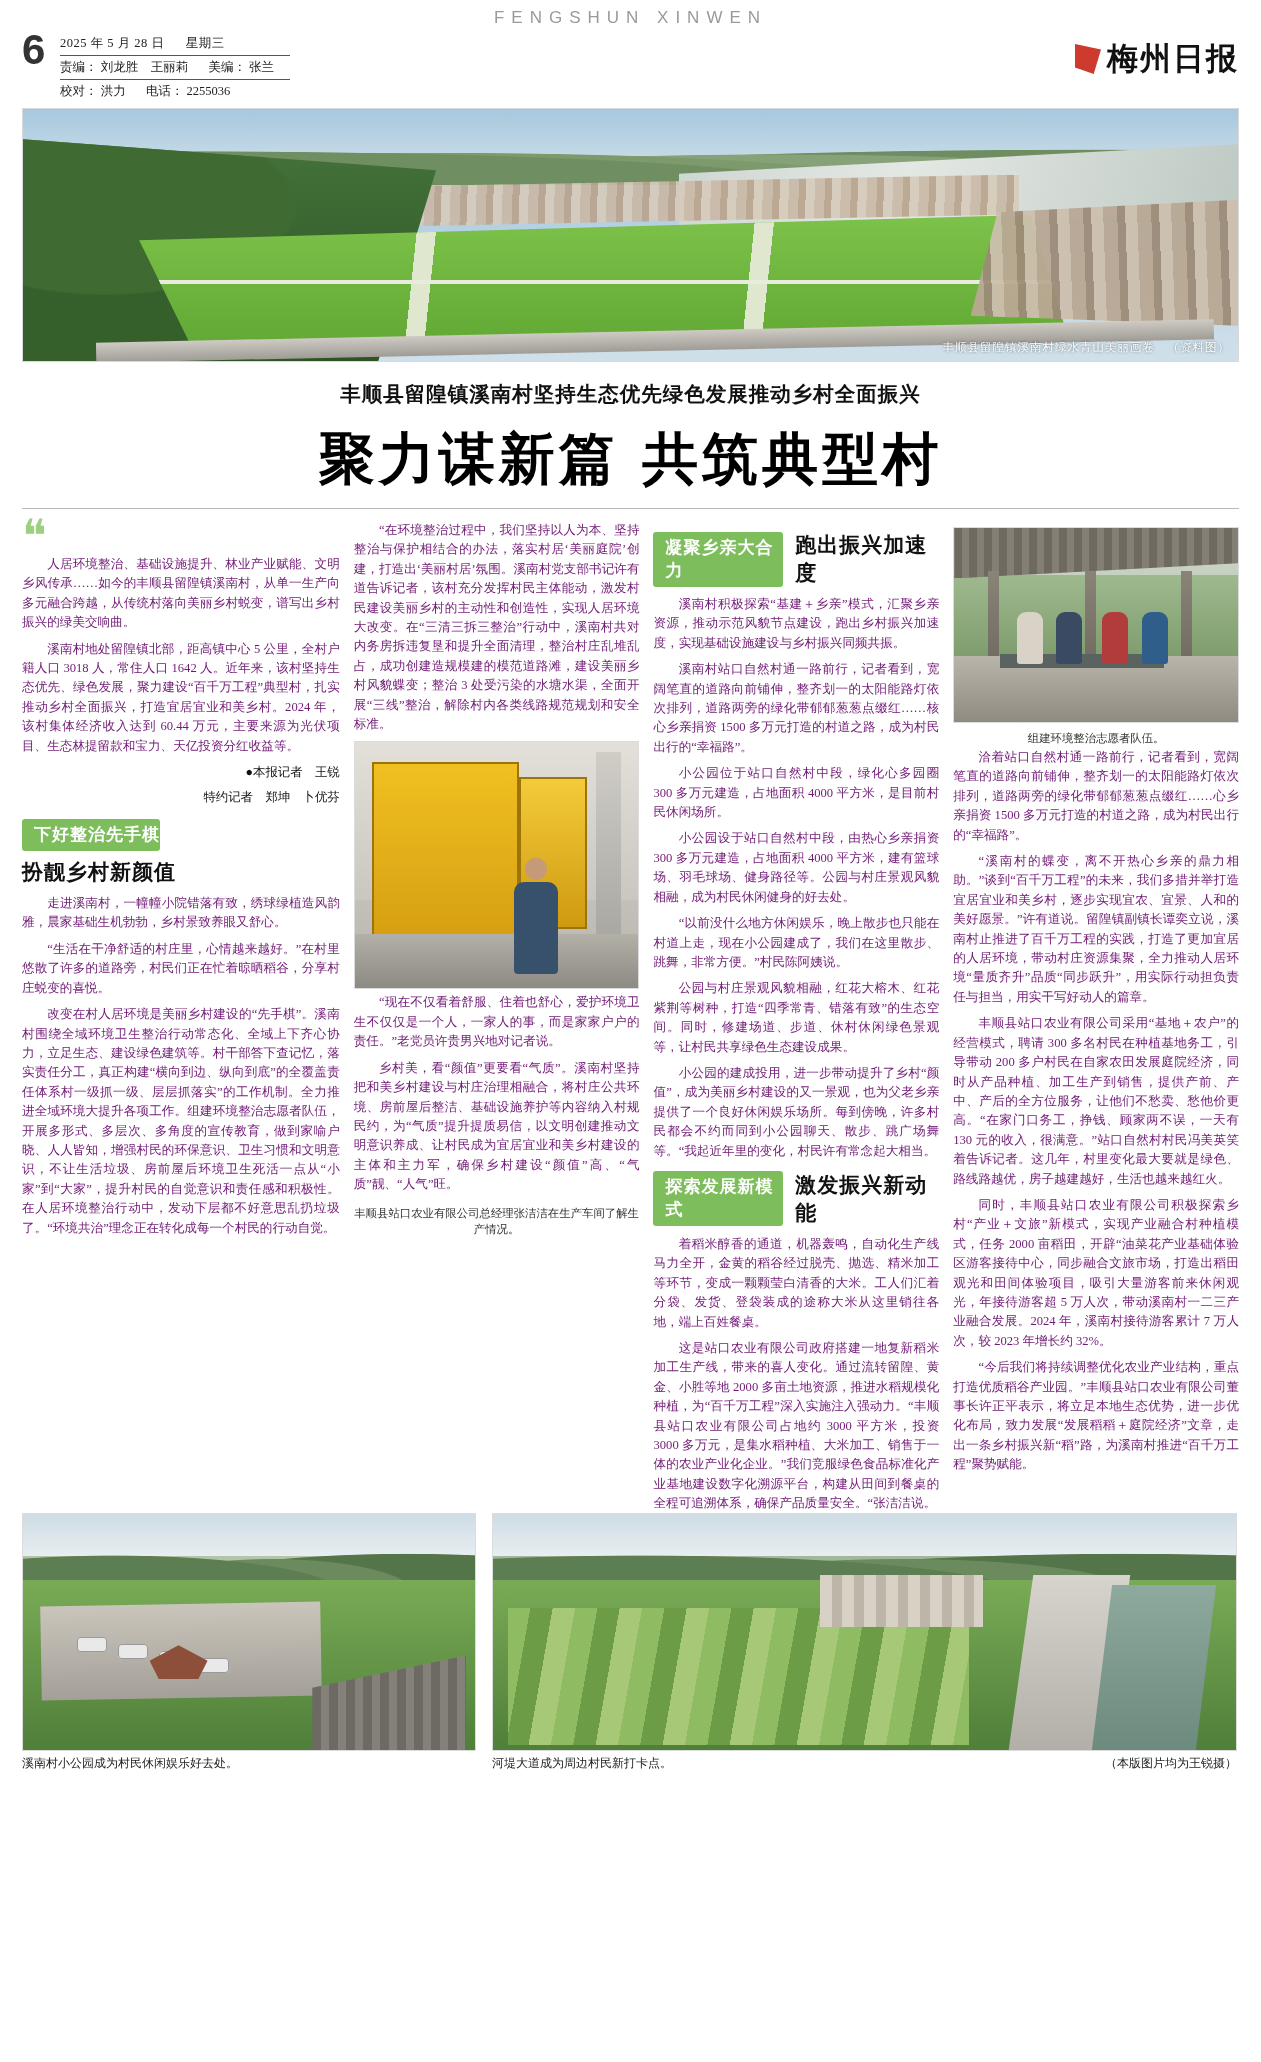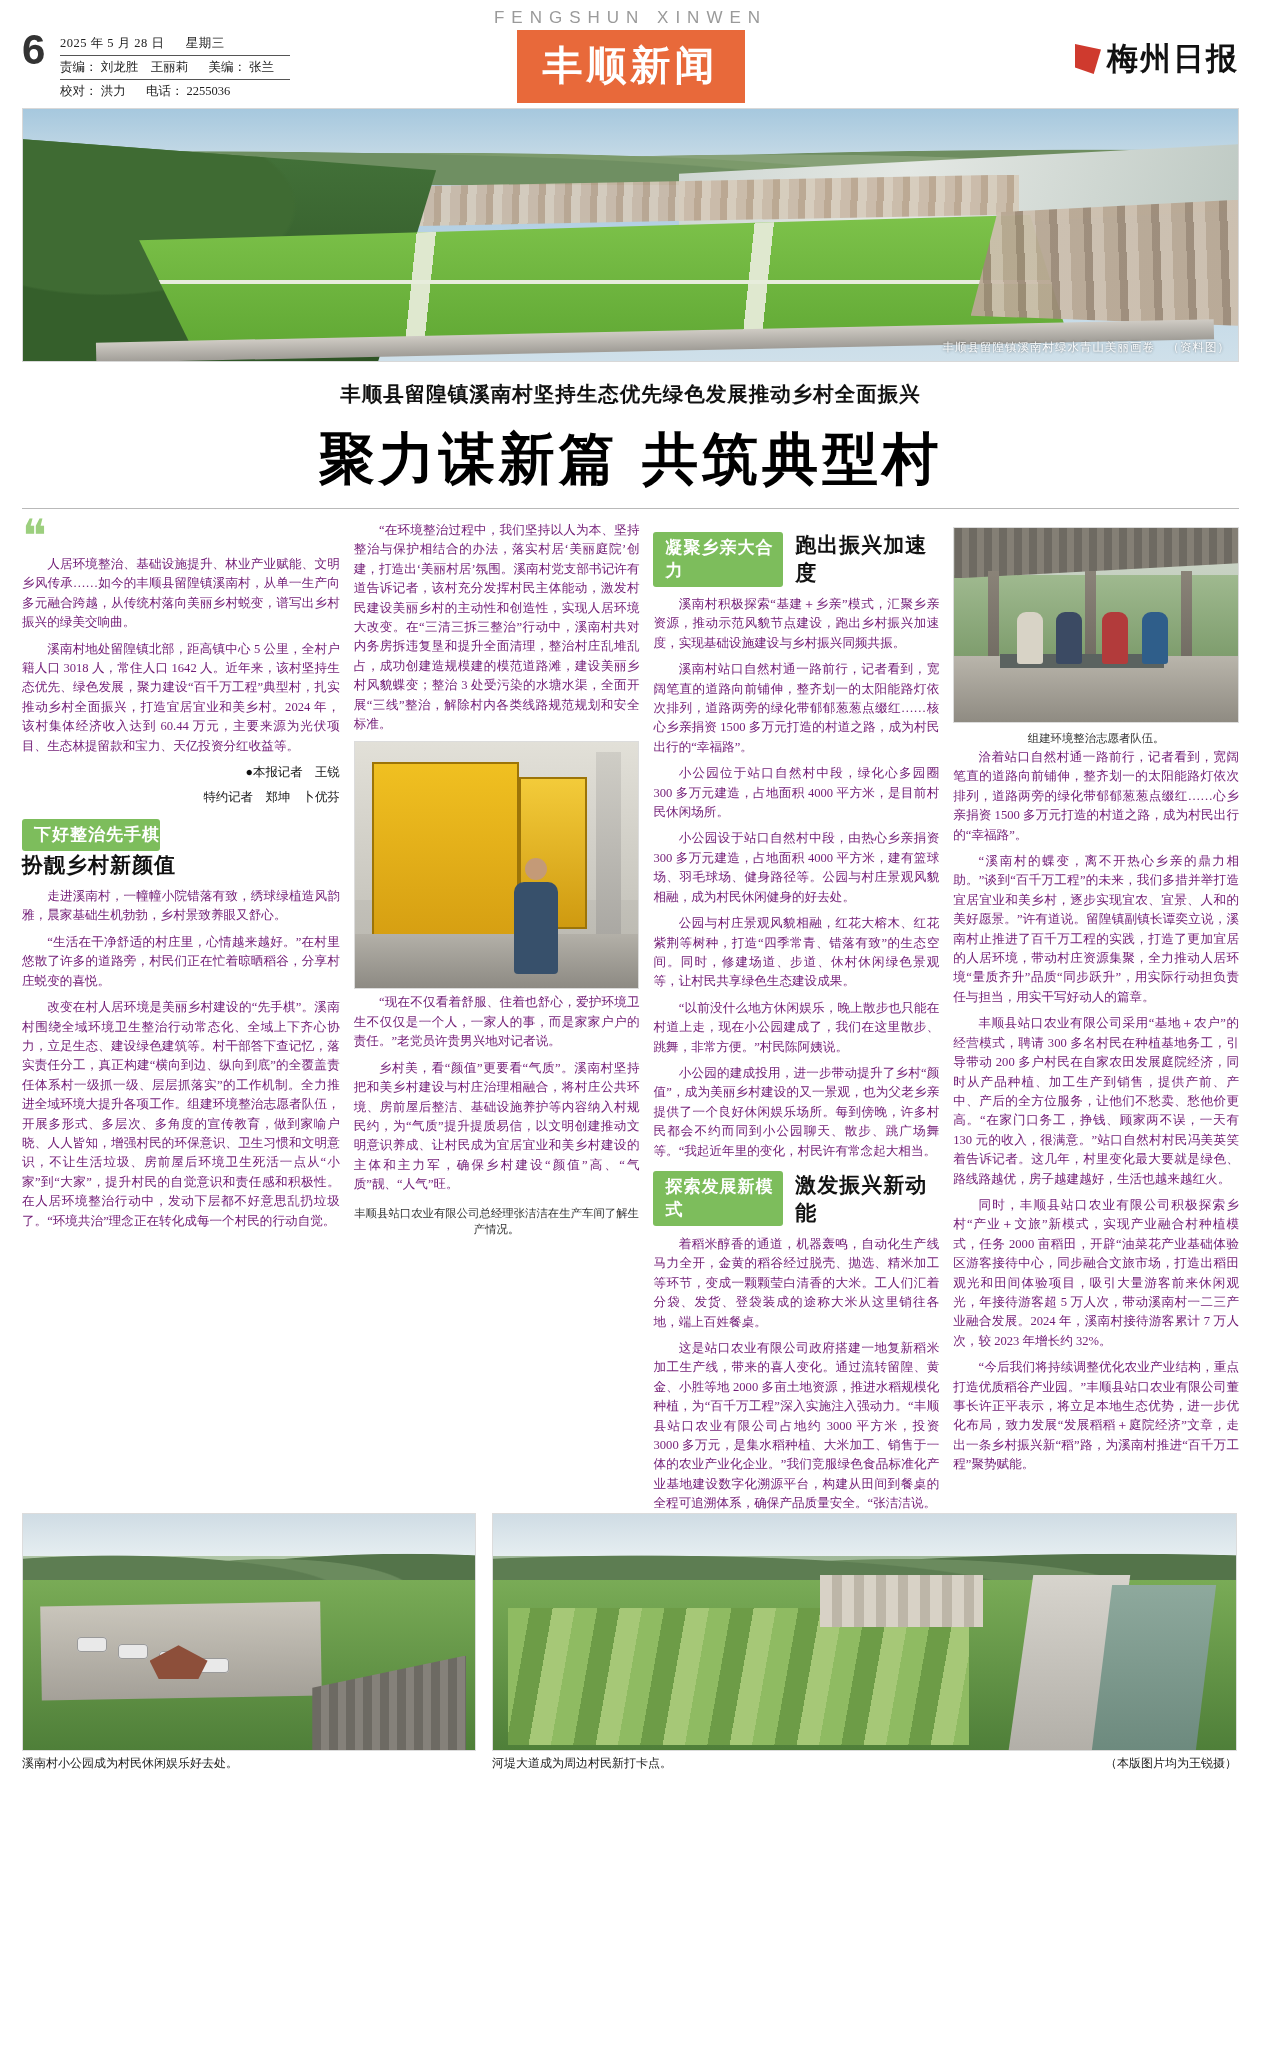--- a/index.html
+++ b/index.html
@@ -226,20 +226,21 @@
     font-size: 17px;
     font-weight: bold;
     letter-spacing: 1px;
     padding: 4px 0 5px 12px;
     border-radius: 3px;
   }
   .sec-sub {
     font-size: 21px;
     font-weight: bold;
     letter-spacing: 1px;
+    margin-top: 7px;
     color: #111;
   }
   .sec-row {
     display: flex;
     align-items: center;
     gap: 12px;
     margin: 10px 0 8px 0;
   }
   .sec-row .sec-sub { margin-top: 0; }
 
@@ -416,21 +417,20 @@
     <div class="issue-line"></div>
     <div>
       <span>校对：</span>
       <span>洪力</span>
       <span class="sep"></span>
       <span>电话：</span>
       <span>2255036</span>
     </div>
   </div>
 
-  <div class="paper-title">丰顺新闻</div>
 
   <div class="brand">
     <div class="brand-mark"></div>
     <div class="brand-text">梅州日报</div>
   </div>
 </div>
 
 <div class="hero">
   <div class="sky"></div>
   <div class="far-hills"></div>
@@ -485,22 +485,22 @@
 
   <div class="col col-3">
     <div class="sec-row">
       <span class="sec-tag">凝聚乡亲大合力</span>
       <div class="sec-sub">跑出振兴加速度</div>
     </div>
     <p class="txt">溪南村积极探索“基建＋乡亲”模式，汇聚乡亲资源，推动示范风貌节点建设，跑出乡村振兴加速度，实现基础设施建设与乡村振兴同频共振。</p>
     <p class="txt">溪南村站口自然村通一路前行，记者看到，宽阔笔直的道路向前铺伸，整齐划一的太阳能路灯依次排列，道路两旁的绿化带郁郁葱葱点缀红……核心乡亲捐资 1500 多万元打造的村道之路，成为村民出行的“幸福路”。</p>
     <p class="txt">小公园位于站口自然村中段，绿化心多园圈 300 多万元建造，占地面积 4000 平方米，是目前村民休闲场所。</p>
     <p class="txt">小公园设于站口自然村中段，由热心乡亲捐资 300 多万元建造，占地面积 4000 平方米，建有篮球场、羽毛球场、健身路径等。公园与村庄景观风貌相融，成为村民休闲健身的好去处。</p>
+    <p class="txt">“以前没什么地方休闲娱乐，晚上散步也只能在村道上走，现在小公园建成了，我们在这里散步、跳舞，非常方便。”村民陈阿姨说。</p>
     <p class="txt">公园与村庄景观风貌相融，红花大榕木、红花紫荆等树种，打造“四季常青、错落有致”的生态空间。同时，修建场道、步道、休村休闲绿色景观等，让村民共享绿色生态建设成果。</p>
-    <p class="txt">“以前没什么地方休闲娱乐，晚上散步也只能在村道上走，现在小公园建成了，我们在这里散步、跳舞，非常方便。”村民陈阿姨说。</p>
     <p class="txt">小公园的建成投用，进一步带动提升了乡村“颜值”，成为美丽乡村建设的又一景观，也为父老乡亲提供了一个良好休闲娱乐场所。每到傍晚，许多村民都会不约而同到小公园聊天、散步、跳广场舞等。“我起近年里的变化，村民许有常念起大相当。</p>
 
     <div class="sec-row">
       <span class="sec-tag">探索发展新模式</span>
       <div class="sec-sub">激发振兴新动能</div>
     </div>
     <p class="txt">着稻米醇香的通道，机器轰鸣，自动化生产线马力全开，金黄的稻谷经过脱壳、抛选、精米加工等环节，变成一颗颗莹白清香的大米。工人们汇着分袋、发货、登袋装成的途称大米从这里销往各地，端上百姓餐桌。</p>
     <p class="txt">这是站口农业有限公司政府搭建一地复新稻米加工生产线，带来的喜人变化。通过流转留隍、黄金、小胜等地 2000 多亩土地资源，推进水稻规模化种植，为“百千万工程”深入实施注入强动力。“丰顺县站口农业有限公司占地约 3000 平方米，投资 3000 多万元，是集水稻种植、大米加工、销售于一体的农业产业化企业。”我们竞服绿色食品标准化产业基地建设数字化溯源平台，构建从田间到餐桌的全程可追溯体系，确保产品质量安全。“张洁洁说。</p>
   </div>
 

